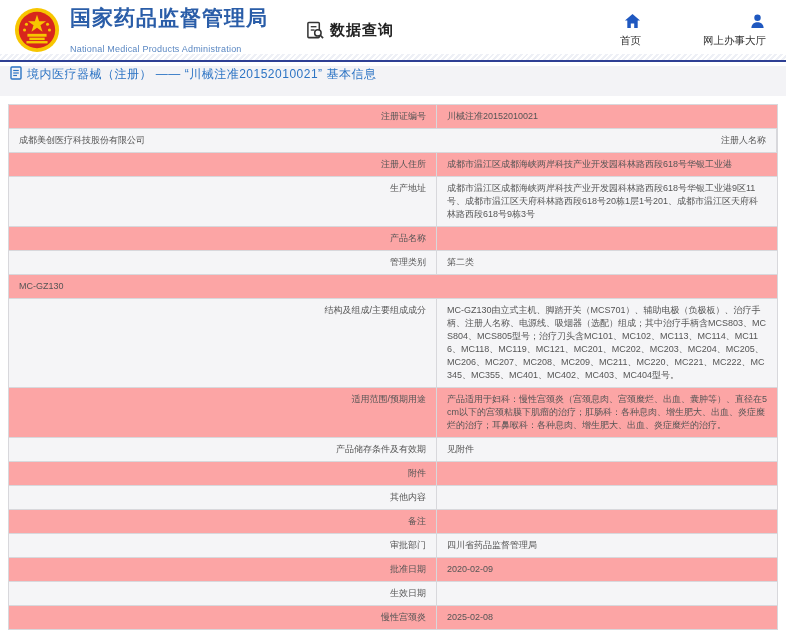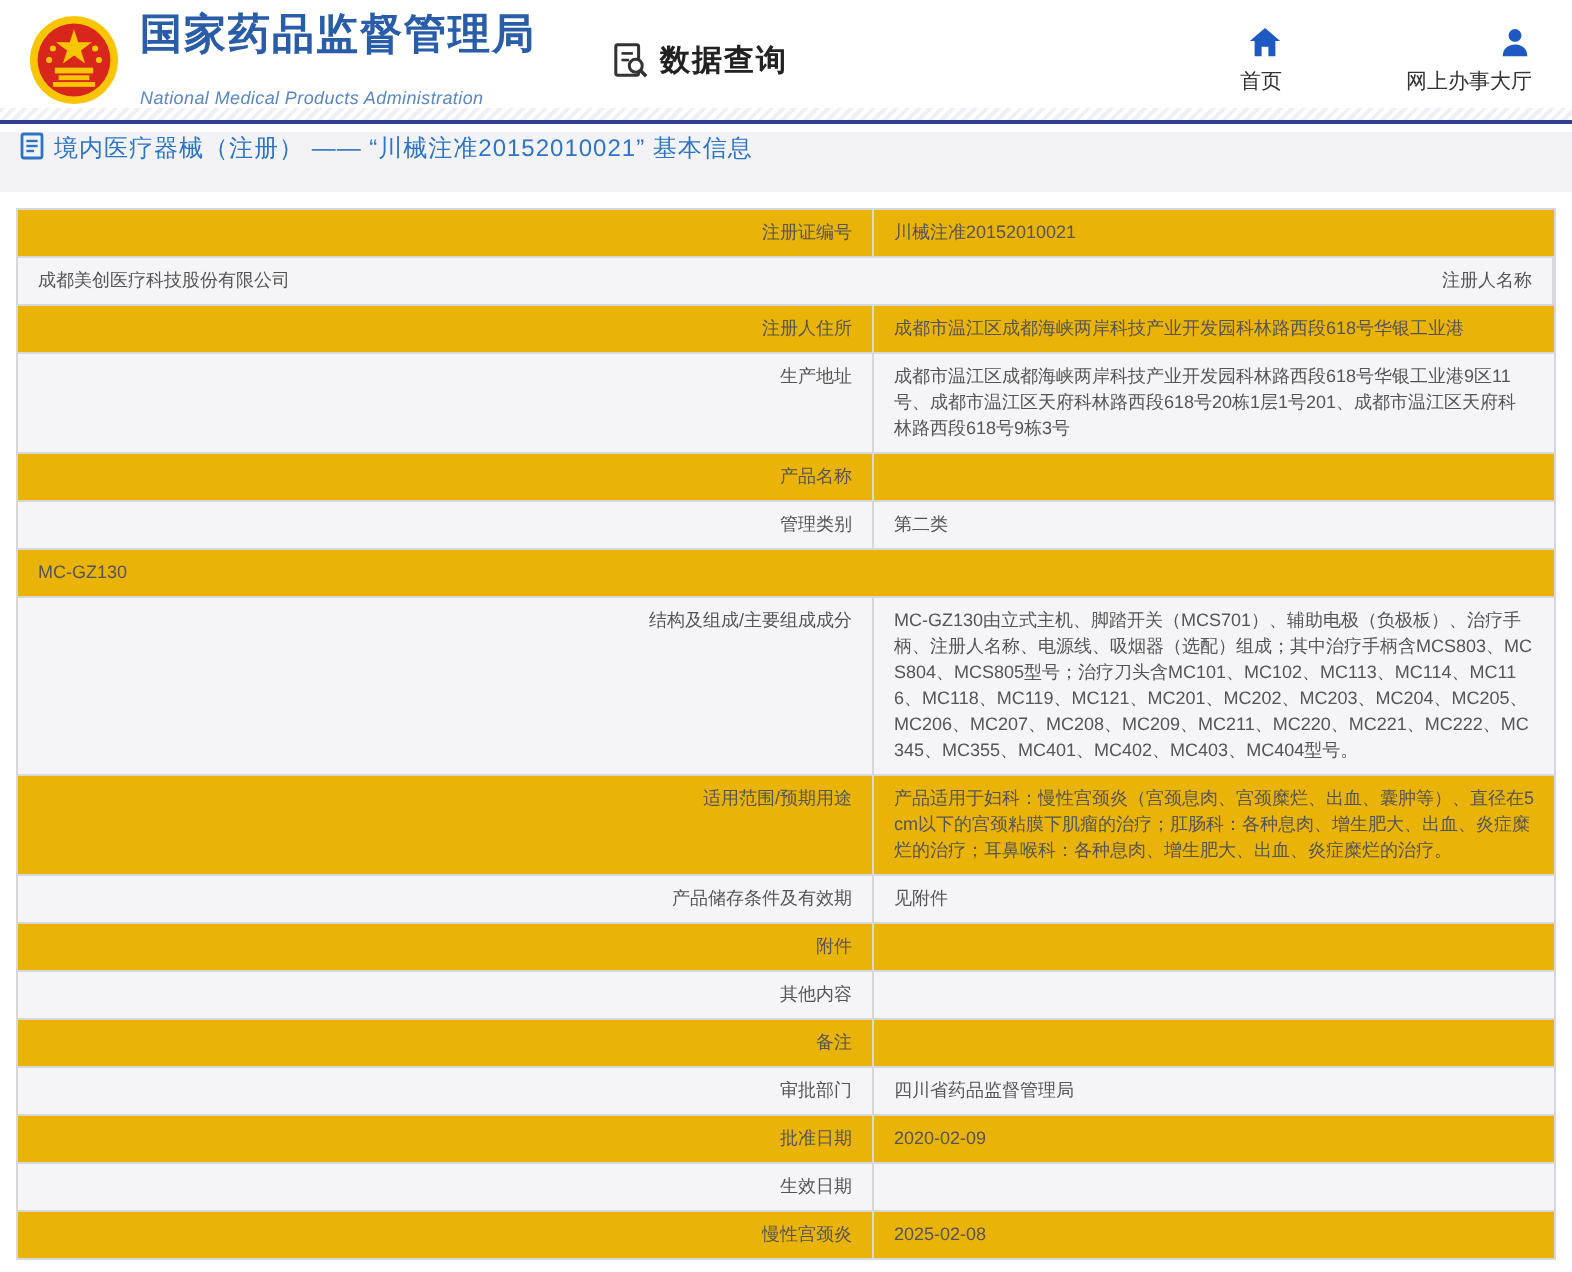--- a/index.html
+++ b/index.html
@@ -7,38 +7,38 @@
     font-family:"Liberation Sans","DejaVu Sans",sans-serif; }
 
   
   .header { position:relative; height:62px; display:flex; align-items:center;
     padding:0 14px; background:#fff; border-bottom:2px solid #2e3f94; }
   .header .hatch { position:absolute; left:0; right:0; bottom:0; height:6px;
     background:repeating-linear-gradient(135deg,#eef0f6 0 2px,#ffffff 2px 4px); }
   .emblem { width:46px; height:46px; flex:0 0 auto; }
   .org-block { margin-left:10px; }
   .org-cn { font-size:21px; font-weight:bold; color:#2a5da8; letter-spacing:1px; line-height:24px; }
-  .org-en { font-size:9px; color:#5a87c2; margin-top:14px; letter-spacing:.2px;font-style:italic; }
+  .org-en { font-size:9px; color:#5a87c2; margin-top:14px; letter-spacing:.2px; }
   .data-query { display:flex; align-items:center; margin-left:38px; cursor:pointer; }
   .data-query svg { width:19px; height:19px; margin-right:5px; }
   .data-query-label { font-size:15px; color:#222; font-weight:bold; letter-spacing:1px; }
   .top-nav { margin-left:auto; display:flex; gap:30px; padding-right:6px; }
   .nav-item { display:flex; flex-direction:column; align-items:flex-end; cursor:pointer;margin-left:32px; }
   .nav-item svg { width:17px; height:17px; }
   .nav-label { font-size:10.5px; color:#333; margin-top:4px; white-space:nowrap; }
 
   
   .breadcrumb { height:30px; background:#f3f3f6; display:flex; align-items:flex-start;
     padding:0 10px; margin-top:4px; }
   .breadcrumb svg { width:12px; height:14px; margin-right:5px; flex:0 0 auto; }
   .breadcrumb-text { font-size:12px; color:#2d74c4; letter-spacing:.5px; }
 
   
   .table-wrap { margin:8px 8px 0 8px; border:1px solid #d8d8dc; }
-  .row { display:flex; border-bottom:1px solid #d8d8dc; background:#eab308; }
+  .row { display:flex; border-bottom:1px solid #d8d8dc; background:#fca5a5; }
   .row:last-child { border-bottom:none; }
   .row.alt { background:#f5f5f7; }
   .cell { padding:5px 10px; font-size:9px; line-height:13px; color:#555; }
   .cell.label { width:428px; flex:0 0 auto; text-align:right;
     border-right:1px solid #d8d8dc; color:#555; }
   .cell.value { flex:1 1 auto; word-break:break-all; min-height:23px; }
 </style>
 </head>
 <body>
 

